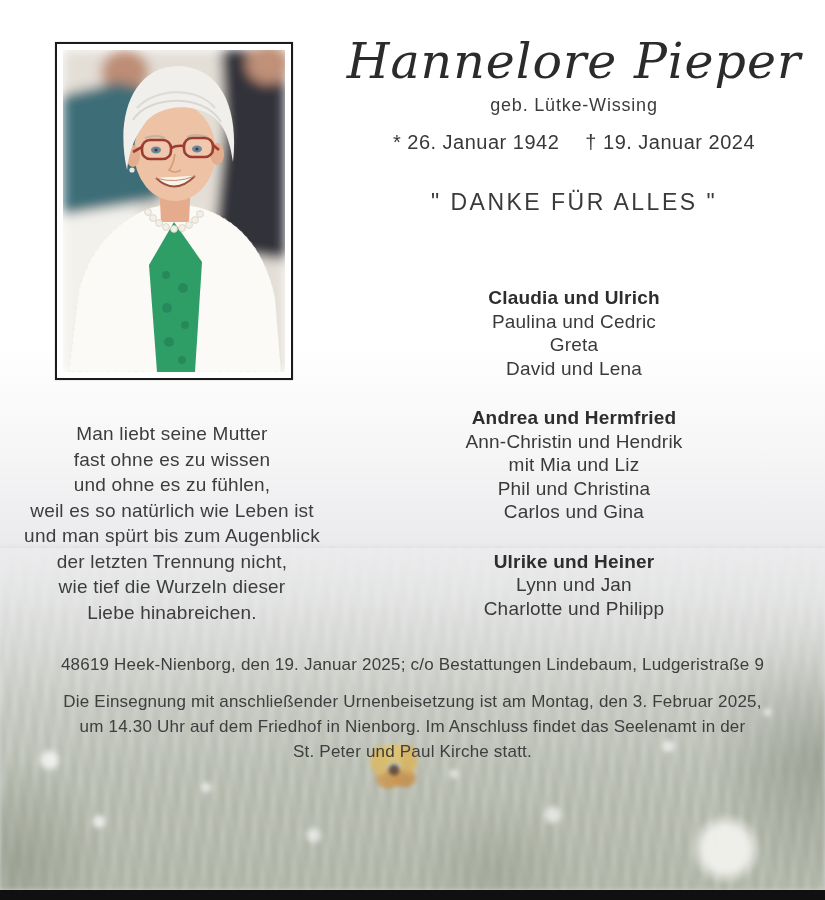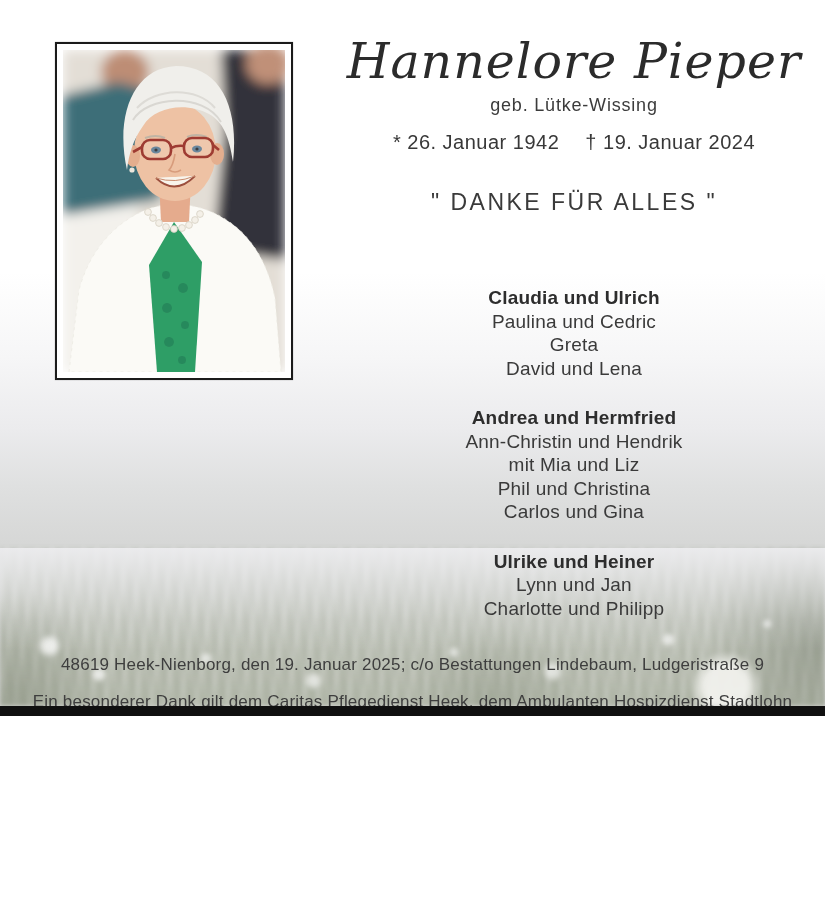--- a/index.html
+++ b/index.html
@@ -1,18 +1,18 @@
 <!DOCTYPE html>
 <html><head>
 <meta charset="utf-8">
 <style>
   html,body{margin:0;padding:0;background:#fff;}
   .card{
     position:relative;
-    width:825px;height:716px;
+    width:825px;height:900px;
     overflow:hidden;
     font-family:"Liberation Sans","DejaVu Sans",sans-serif;
     color:#3a3a3a;
     background:linear-gradient(180deg,#ffffff 0%,#ffffff 38%,#f6f6f7 50%,#ebebed 60%,#dfe0e0 68%,#d6d7d6 76%,#d2d3d1 100%);
   }
   
   .meadow{
     position:absolute;left:0;right:0;top:548px;bottom:10px;
   }
   .meadow .texture{
@@ -208,21 +208,30 @@
 Phil und Christina
 Carlos und Gina</div>
     </div>
     <div class="family-group">
       <div class="family-head">Ulrike und Heiner</div>
       <div class="lines">Lynn und Jan
 Charlotte und Philipp</div>
     </div>
   </div>
 
+  <div class="poem lines">Man liebt seine Mutter
+fast ohne es zu wissen
+und ohne es zu fühlen,
+weil es so natürlich wie Leben ist
+und man spürt bis zum Augenblick
+der letzten Trennung nicht,
+wie tief die Wurzeln dieser
+Liebe hinabreichen.</div>
 
   <div class="footer">
     <p class="address">48619 Heek-Nienborg, den 19. Januar 2025; c/o Bestattungen Lindebaum, Ludgeristraße 9</p>
-    <p class="lines">Ein besonderer Dank gilt dem Caritas Pflegedienst Heek, dem Ambulanten Hospizdienst Stadtlohn
-und dem St. Ludgerus Seniorenheim für die liebevolle Pflege.</p>
+    <p class="lines">Die Einsegnung mit anschließender Urnenbeisetzung ist am Montag, den 3. Februar 2025,
+um 14.30 Uhr auf dem Friedhof in Nienborg. Im Anschluss findet das Seelenamt in der
+St. Peter und Paul Kirche statt.</p>
   </div>
 
   <div class="bottom-bar"></div>
 </div>
 
 </body></html>

